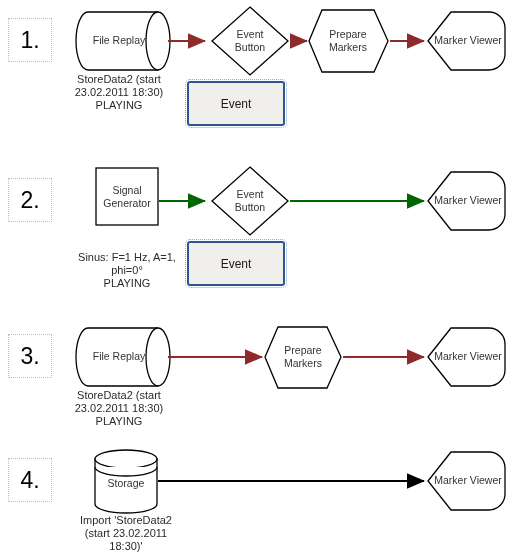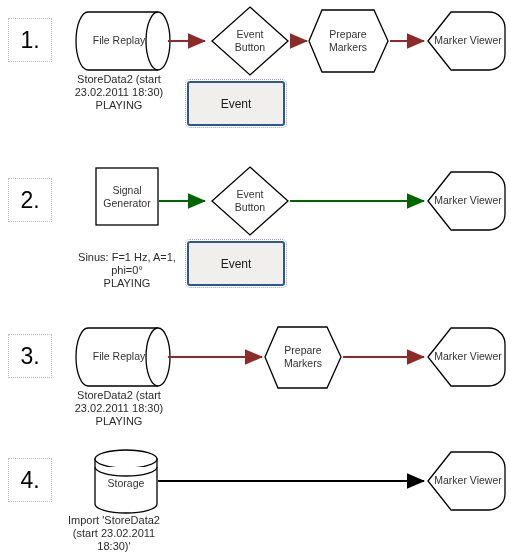--- a/index.html
+++ b/index.html
@@ -243,18 +243,18 @@
       </g>
 
       <line x1="158" y1="41" x2="424" y2="41" stroke="#000000" stroke-width="2" marker-end="url(#ar-black-4)"></line>
 
       <g>
         <path class="shape-stroke" d="M428,41 L451,12 L489,12 A16,16 0 0 1 505,28 L505,54 A16,16 0 0 1 489,70 L451,70 z"></path>
         <text class="node-label" x="468" y="41.5" text-anchor="start">Marker Viewer</text>
       </g>
     </svg>
 
-    <div class="caption" style="left:50px; top:74px; width:128px;">Import 'StoreData2
+    <div class="caption" style="left:62px; top:74px; width:128px;">Import 'StoreData2
 (start 23.02.2011
 18:30)'</div>
   </div>
 
 </div>
 
 </body></html>

